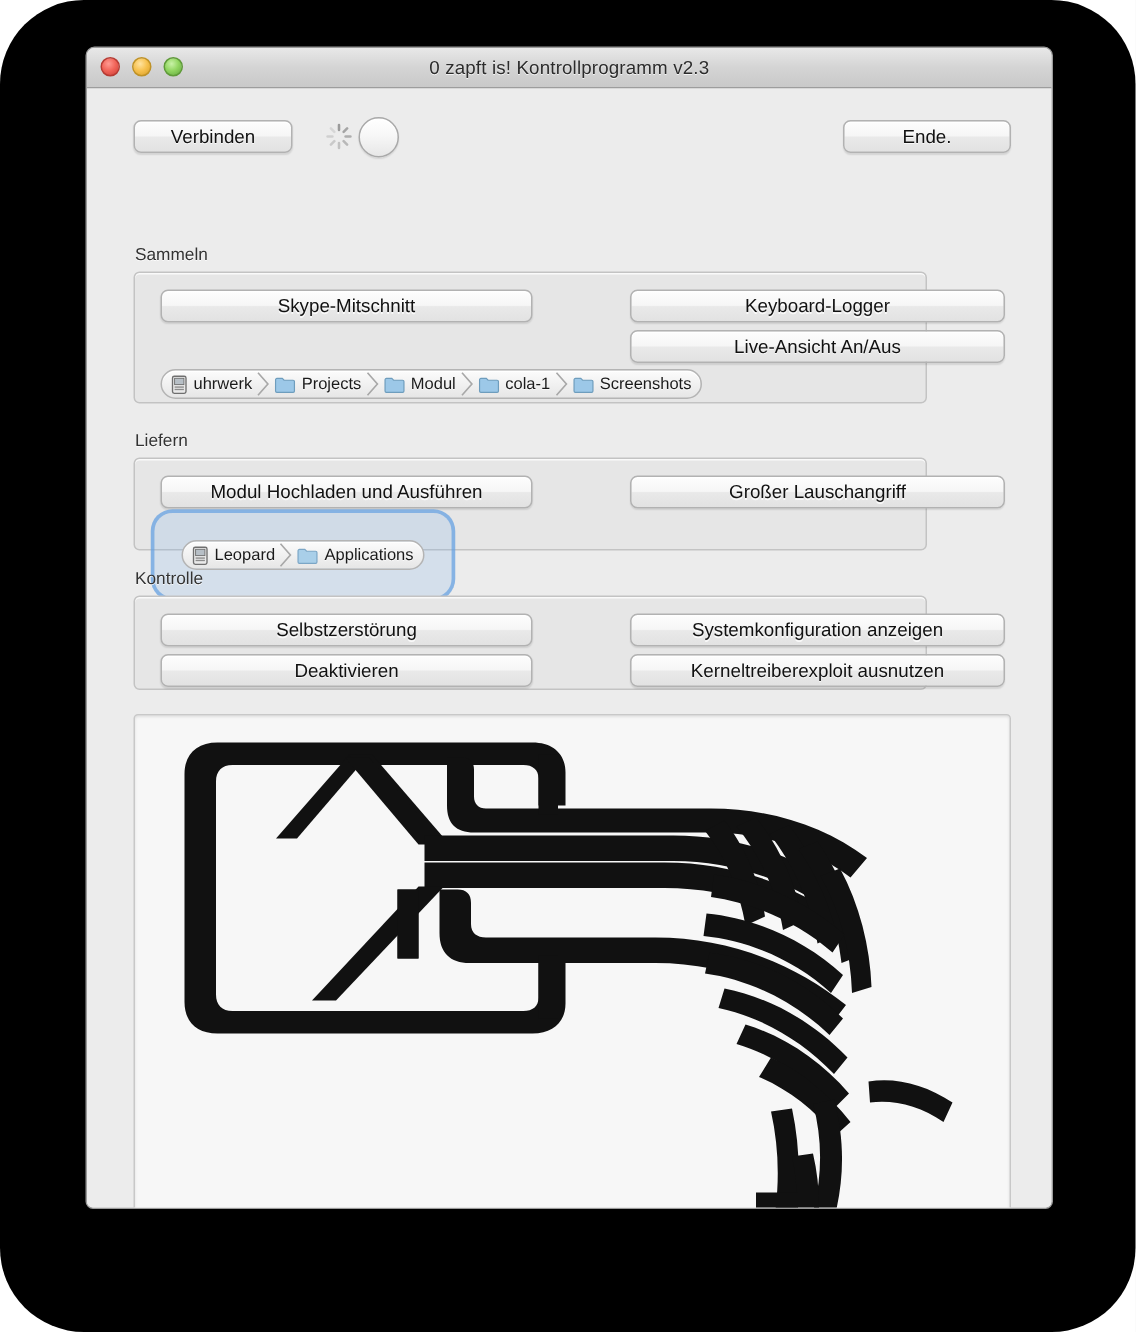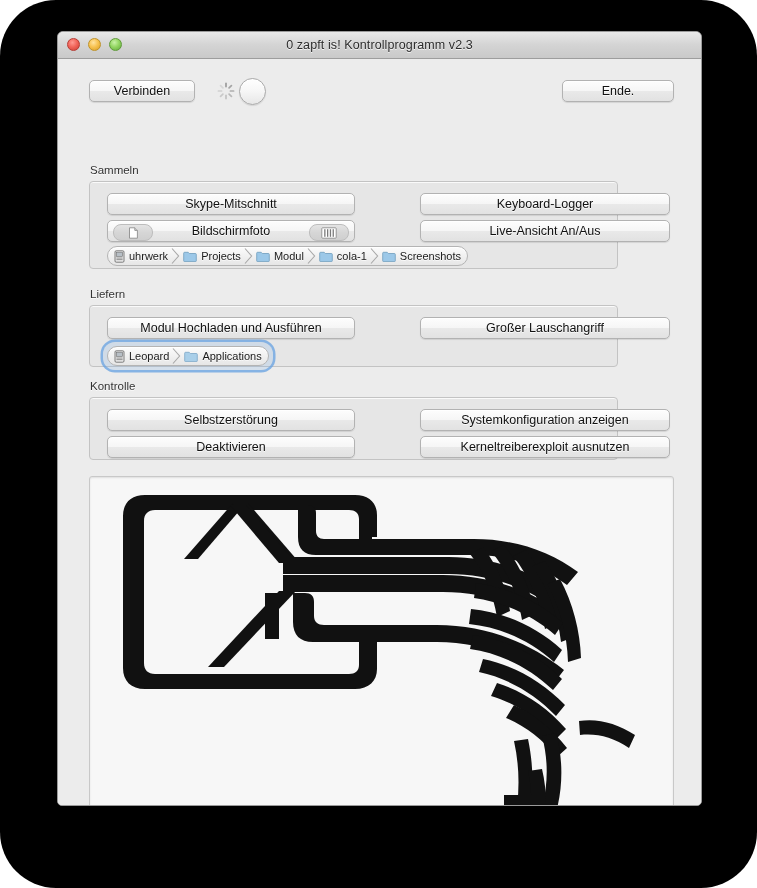--- a/index.html
+++ b/index.html
@@ -201,21 +201,21 @@
     display: flex;
     align-items: center;
     padding: 0 3px;
     box-sizing: border-box;
     box-shadow: 0 1px 0 rgba(255,255,255,0.9) inset;
   }
   #path-sammeln { left: 17px; top: 64px; }
   #path-liefern-wrap {
     position: absolute;
     left: 13px; top: 36px;
-    padding: 4px;
+    padding: 18px;
     border-radius: 12px;
     box-shadow: 0 0 0 2.5px rgba(100,160,225,0.75);
     background: rgba(120,175,235,0.20);
   }
   #path-liefern {
     position: relative;
     left: 0; top: 0;
   }
   .crumb {
     display: flex;
@@ -289,40 +289,20 @@
       <div class="btn" id="quit-button">Ende.</div>
     </div>
 
     <div class="groupbox" id="group-sammeln">
       <div class="group-label">Sammeln</div>
 
       <div class="btn grid-btn-left row1">Skype-Mitschnitt</div>
 
       <div class="btn grid-btn-right row1">Keyboard-Logger</div>
 
-      <div class="btn grid-btn-left row2" id="bildschirmfoto-button">
-        <span class="embedded-seg left">
-          <svg class="mini-glyph" width="13" height="12" viewBox="0 0 13 12" aria-hidden="true">
-            <path d="M2.5 0.8 h5.3 l2.6 2.6 v7.8 h-7.9 z" fill="#ffffff" stroke="#8d8d8d" stroke-width="0.9"></path>
-            <path d="M7.8 0.8 v2.6 h2.6" fill="#d8d8d8" stroke="#8d8d8d" stroke-width="0.9"></path>
-          </svg>
-        </span>
-        <span>Bildschirmfoto</span>
-        <span class="embedded-seg right">
-          <svg class="mini-glyph" width="16" height="12" viewBox="0 0 16 12" aria-hidden="true">
-            <rect x="0.8" y="0.8" width="14.4" height="10.4" rx="0.8" fill="#ffffff" stroke="#8d8d8d" stroke-width="0.9"></rect>
-            <g fill="#7a7a7a">
-              <rect x="3.2" y="2.2" width="1.3" height="7.6"></rect>
-              <rect x="6.0" y="2.2" width="1.3" height="7.6"></rect>
-              <rect x="8.8" y="2.2" width="1.3" height="7.6"></rect>
-              <rect x="11.6" y="2.2" width="1.3" height="7.6"></rect>
-            </g>
-          </svg>
-        </span>
-      </div>
 
       <div class="btn grid-btn-right row2">Live-Ansicht An/Aus</div>
 
       
       <div class="pathcontrol" id="path-sammeln">
 
         <span class="crumb">
           <svg width="11" height="13" viewBox="0 0 11 13" aria-hidden="true">
             <rect x="1" y="0.8" width="9" height="11.4" rx="1.2" fill="#e9e9e9" stroke="#6f6f6f" stroke-width="0.9"></rect>
             <rect x="2.4" y="2.2" width="6.2" height="4.2" fill="#b7bfc6" stroke="#6f6f6f" stroke-width="0.6"></rect>

